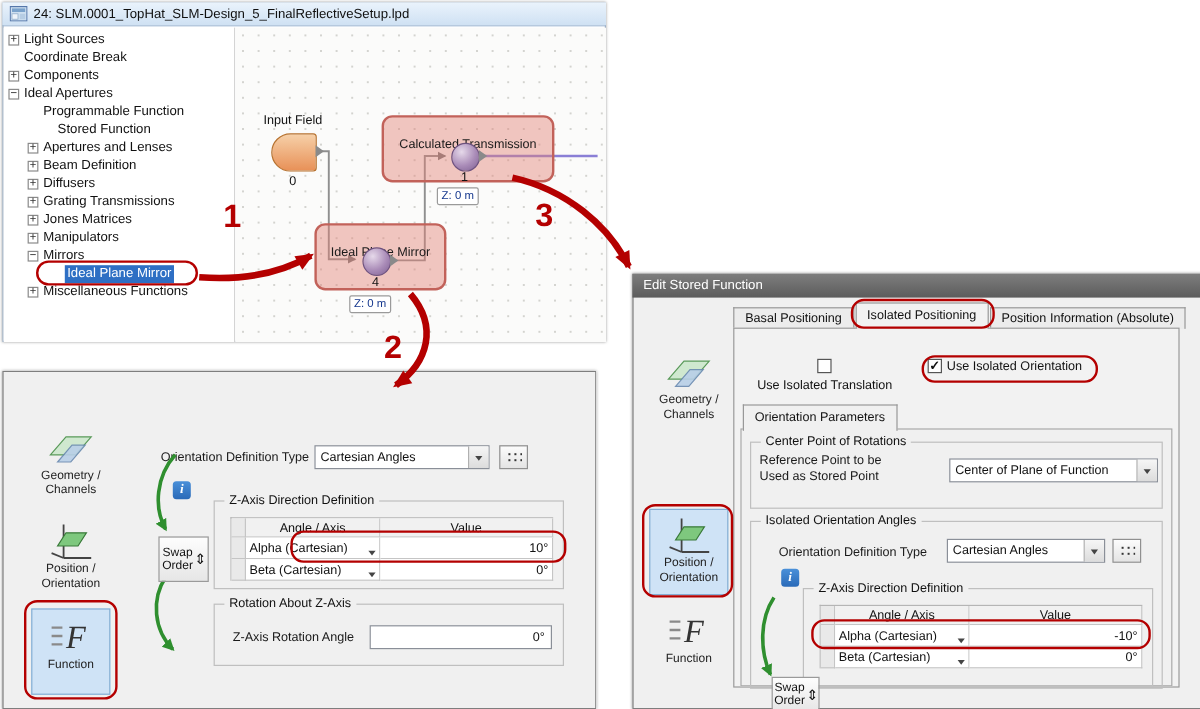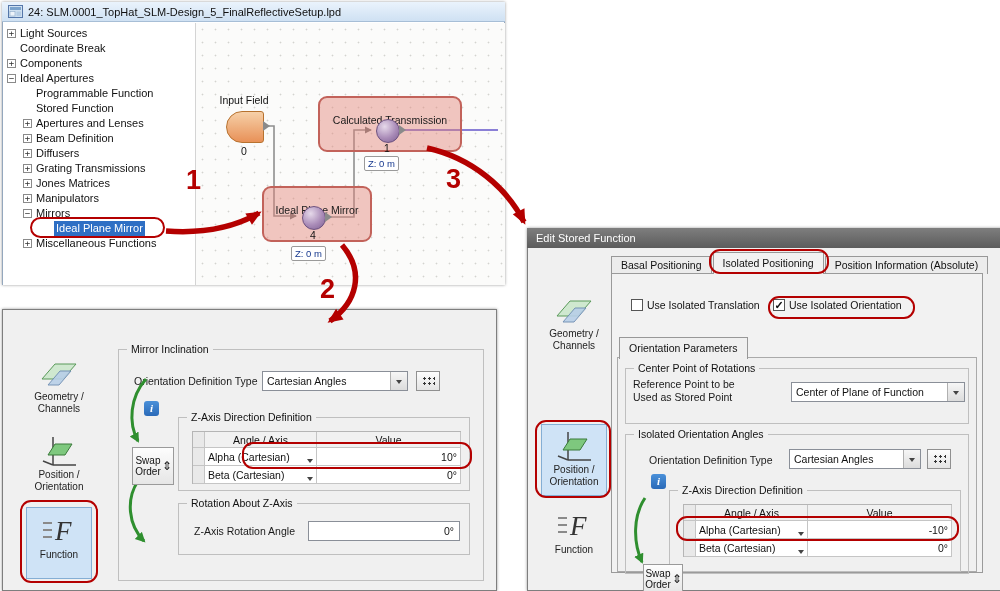--- a/index.html
+++ b/index.html
@@ -133,21 +133,21 @@
             <span>Components</span>
           </div>
         <div class="ti" style="padding-left:4px">
             <span class="exp">−</span>
             <span>Ideal Apertures</span>
           </div>
         <div class="ti" style="padding-left:20px">
             <span class="exp ghost"></span>
             <span>Programmable Function</span>
           </div>
-        <div class="ti" style="padding-left:20px">
+        <div class="ti" style="padding-left:32px">
             <span class="exp ghost"></span>
             <span>Stored Function</span>
           </div>
         <div class="ti" style="padding-left:20px">
             <span class="exp">+</span>
             <span>Apertures and Lenses</span>
           </div>
         <div class="ti" style="padding-left:20px">
             <span class="exp">+</span>
             <span>Beam Definition</span>
@@ -245,23 +245,20 @@
                 <line x1="3" y1="11" x2="12" y2="11"></line>
                 <line x1="3" y1="18" x2="12" y2="18"></line>
                 <line x1="3" y1="25" x2="12" y2="25"></line>
               </g>
               <text x="15" y="28" font-size="27" font-style="italic" font-family="Liberation Serif,serif" fill="#333">F</text>
             </svg>
           </span>
         <span>Function</span>
       </div>
 
-      <div class="grp" style="left:116px;top:40px;width:366px;height:232px;">
-        <span class="grp-title">Mirror Inclination</span>
-      </div>
 
       <div class="lbl" style="left:132px;top:66px;">Orientation Definition Type</div>
       <div class="combo" style="left:260px;top:62px;width:146px;">
         <span class="ctext">Cartesian Angles</span>
         <span class="cbtn">
             <span class="tri"></span>
           </span>
       </div>
       <div class="gridbtn" style="left:414px;top:62px;">
         <span class="dots"></span>
@@ -354,21 +351,21 @@
         <span>Function</span>
       </div>
 
       <div class="tabs" style="left:84px;top:24px;">
         <div class="tab">Basal Positioning</div>
         <div class="tab active">Isolated Positioning</div>
         <div class="tab">Position Information (Absolute)</div>
       </div>
       <div class="panel" style="left:84px;top:45px;width:372px;height:300px;"></div>
 
-      <label class="cb" style="left:104px;top:71px;">
+      <label class="cb" style="left:104px;top:71px;flex-direction:column;">
         <span class="cbbox"></span>
         <span>Use Isolated Translation</span>
       </label>
       <label class="cb" style="left:246px;top:71px;">
         <span class="cbbox checked">
             <i>✓</i>
           </span>
         <span>Use Isolated Orientation</span>
       </label>
 

